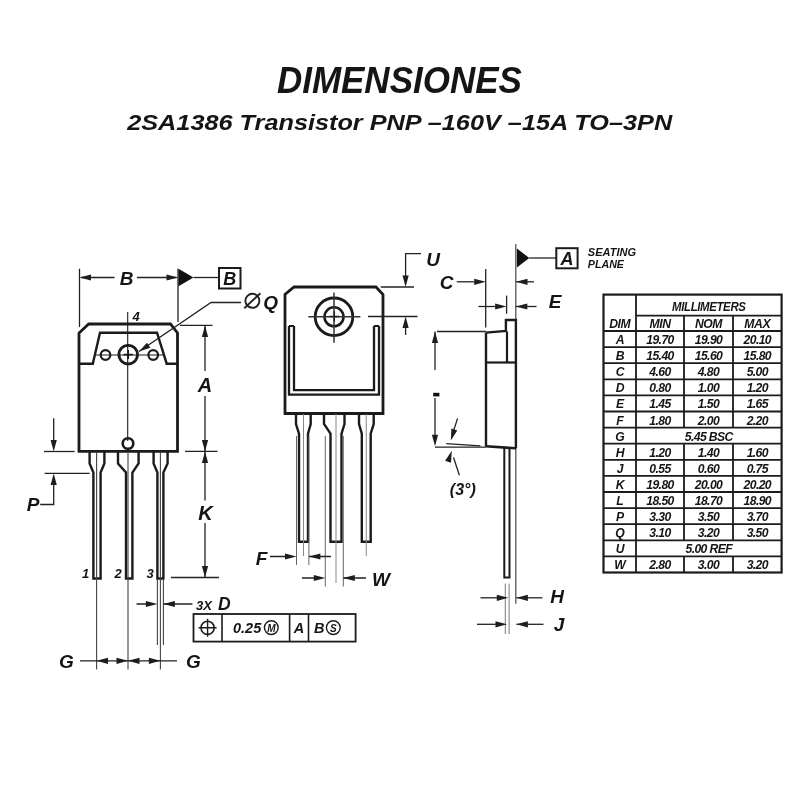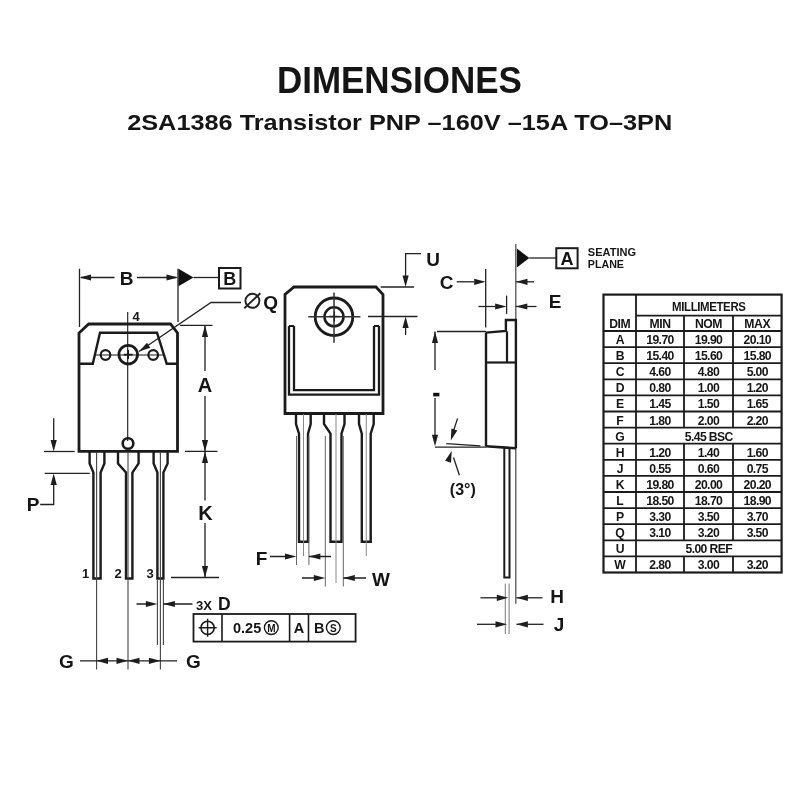--- a/index.html
+++ b/index.html
@@ -1,16 +1,16 @@
 <!DOCTYPE html>
 <html><head>
 <meta charset="utf-8">
 <style>
 html,body{margin:0;padding:0;background:#fff;}
-#page{width:800px;height:800px;position:relative;background:#ffffff;overflow:hidden;}
+#page{width:800px;height:800px;position:relative;background:#ffffff;overflow:hidden;font-style:italic;}
 text{font-family:"Liberation Sans",sans-serif;font-weight:bold;fill:#151515;}
 </style>
 </head>
 <body>
 <div id="page">
 <svg width="800" height="800" viewBox="0 0 800 800">
 <defs>
 <path id="ar" d="M0,0L-11.5,3.1L-11.5,-3.1Z" fill="#1d1d1d"></path>
 <path id="dt" d="M0,0L-15,-8.8L-15,8.8Z" fill="#111"></path>
 </defs>

